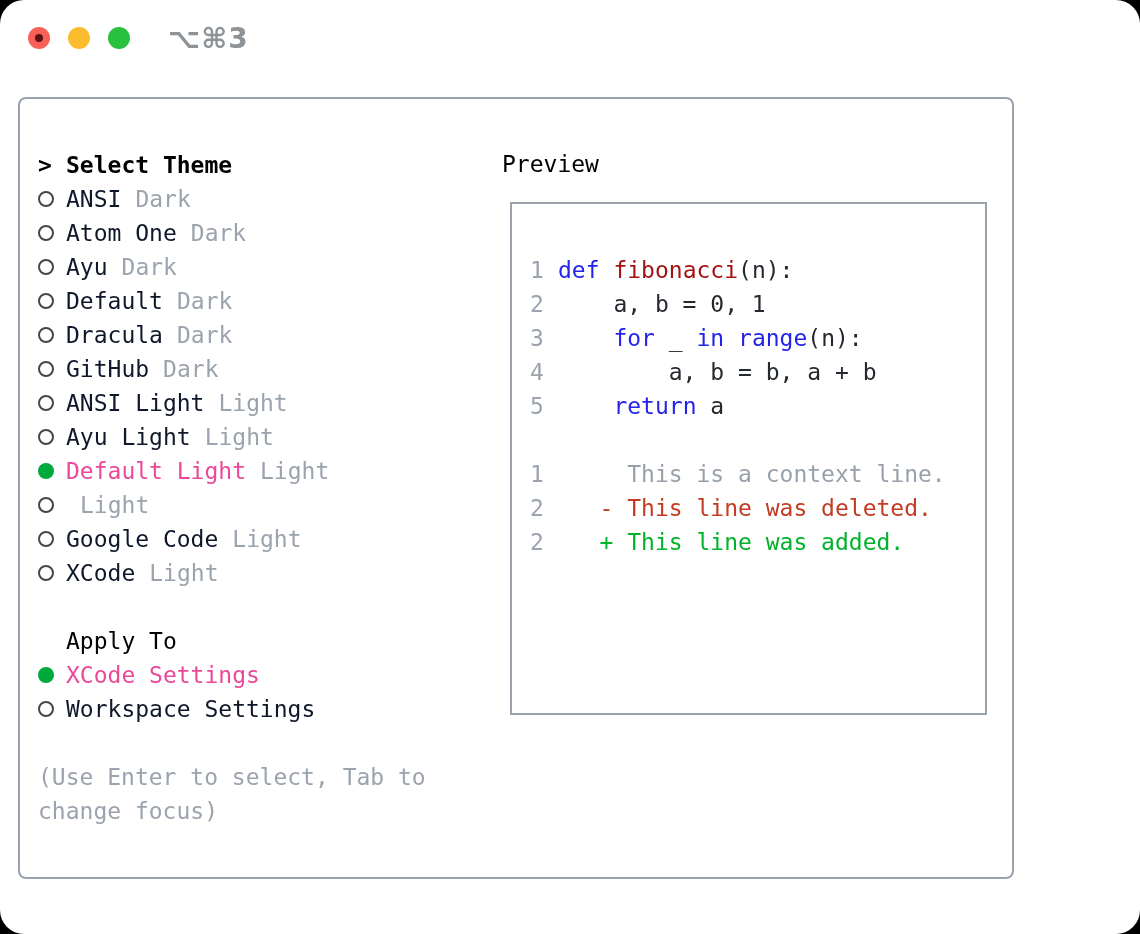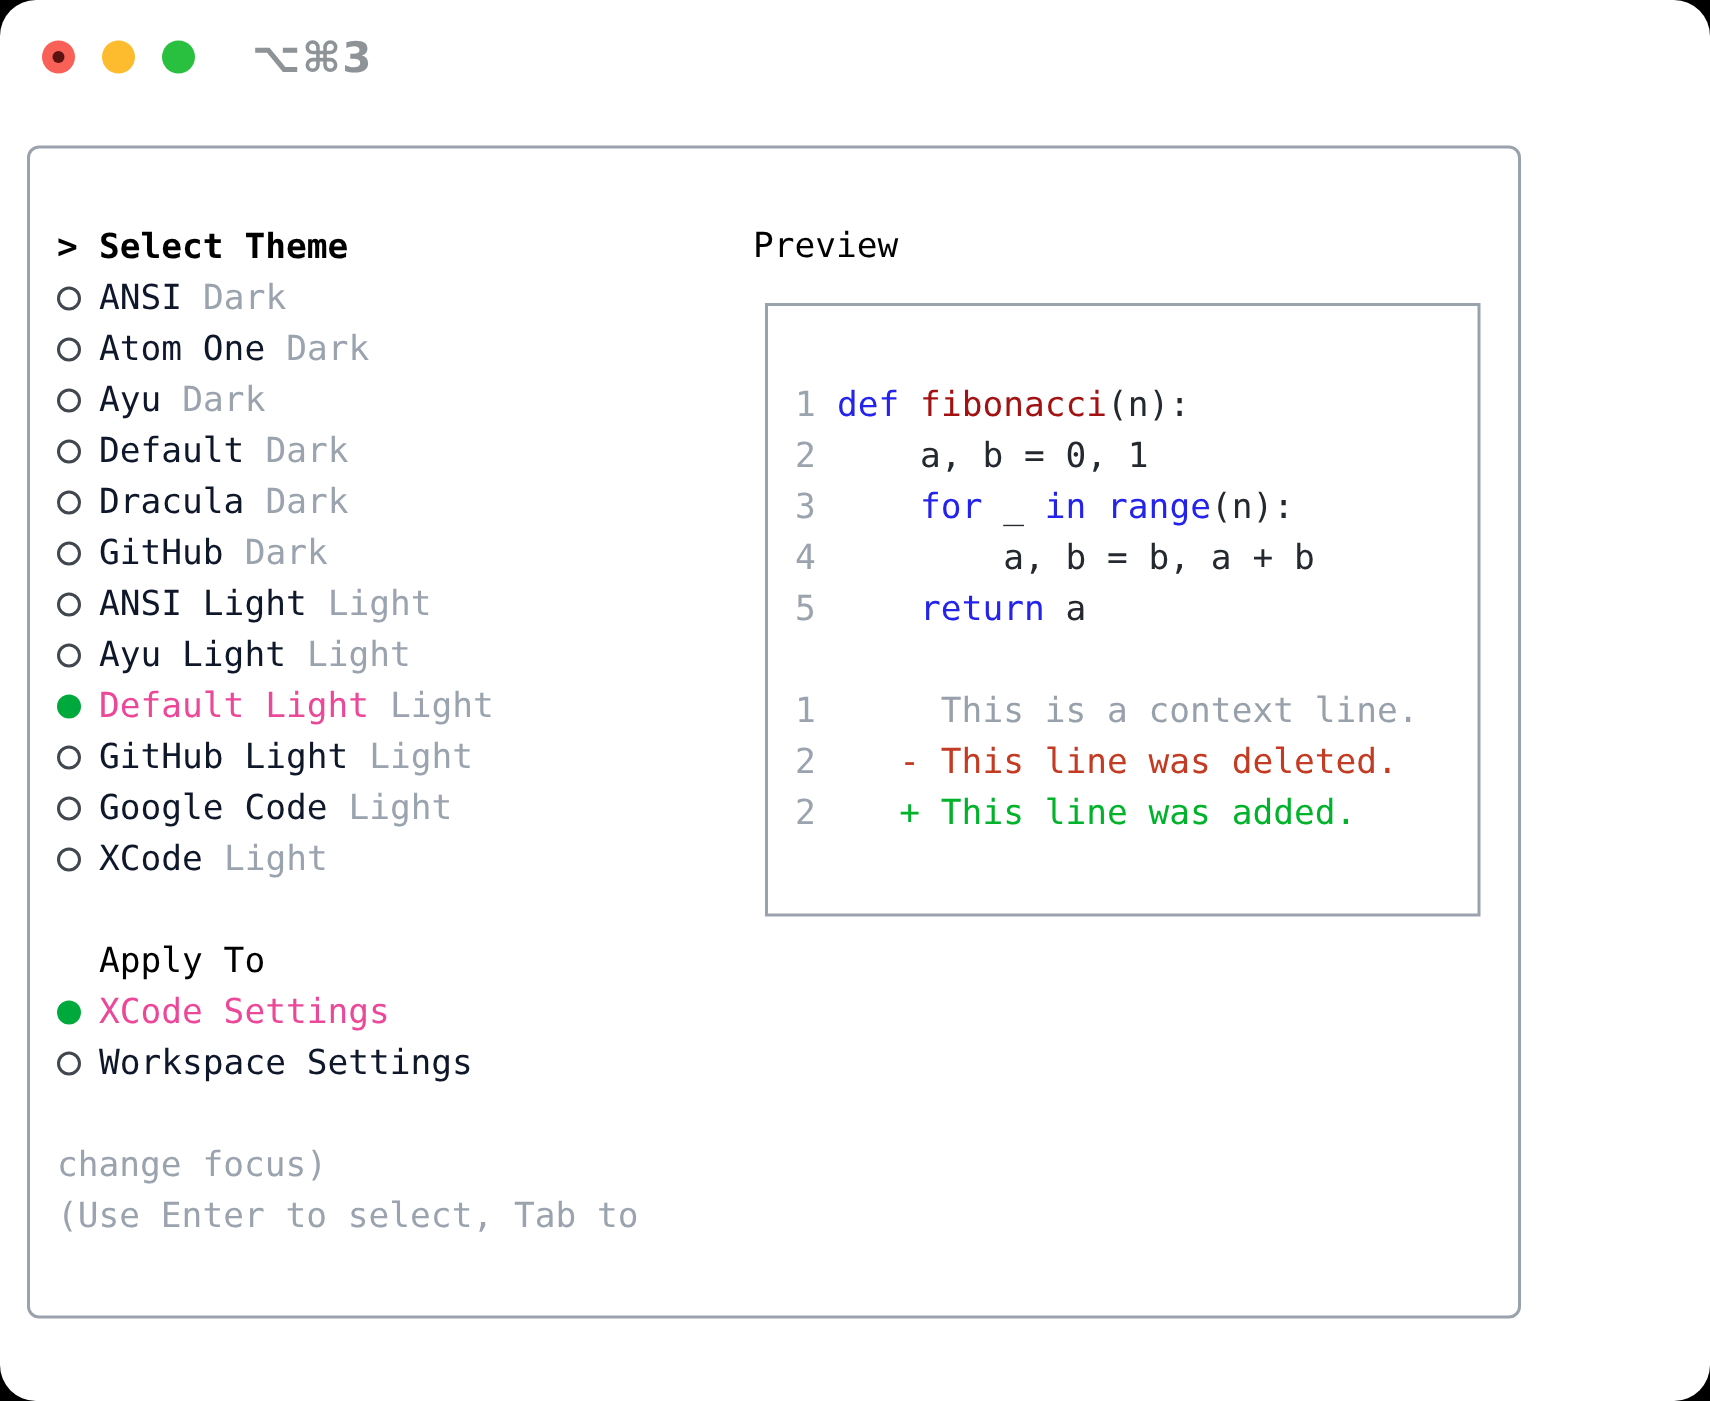--- a/index.html
+++ b/index.html
@@ -48,21 +48,21 @@
   .tag{color:#9aa3ae;margin-left:14px;}
   .row.selected .item-name{color:#ec4899;}
   .apply-hdr{color:#000;}
   .spacer{height:34px;}
   .footer-line{height:34px;line-height:34px;color:#9aa3ae;white-space:pre;}
   
   .preview-label{
     position:absolute;left:482px;top:52px;font-weight:normal;color:#000;
   }
   .preview-box{
-    position:absolute;left:490px;top:103px;width:477px;height:409px;
+    position:absolute;left:490px;top:103px;width:477px;height:513px;
     border:2px solid #9aa3ad;box-sizing:border-box;background:#fff;
   }
   .code-lines{position:absolute;left:18px;top:49px;right:6px;}
   .code-line{height:34px;line-height:34px;white-space:pre;}
   .gutter{display:inline-block;width:28px;color:#9aa3ae;}
   .tok-kw{color:#2323eb;}
   .tok-fn{color:#a31212;}
   .tok-plain{color:#24292f;}
   .tok-ctx{color:#98a1ab;}
   .tok-del{color:#c23b22;}
@@ -91,41 +91,41 @@
       <div id="theme-items">
           <div class="row"><span class="marker"><span class="ring"></span></span><span class="item-name">ANSI</span><span class="tag">Dark</span></div>
           <div class="row"><span class="marker"><span class="ring"></span></span><span class="item-name">Atom One</span><span class="tag">Dark</span></div>
           <div class="row"><span class="marker"><span class="ring"></span></span><span class="item-name">Ayu</span><span class="tag">Dark</span></div>
           <div class="row"><span class="marker"><span class="ring"></span></span><span class="item-name">Default</span><span class="tag">Dark</span></div>
           <div class="row"><span class="marker"><span class="ring"></span></span><span class="item-name">Dracula</span><span class="tag">Dark</span></div>
           <div class="row"><span class="marker"><span class="ring"></span></span><span class="item-name">GitHub</span><span class="tag">Dark</span></div>
           <div class="row"><span class="marker"><span class="ring"></span></span><span class="item-name">ANSI Light</span><span class="tag">Light</span></div>
           <div class="row"><span class="marker"><span class="ring"></span></span><span class="item-name">Ayu Light</span><span class="tag">Light</span></div>
           <div class="row selected"><span class="marker"><span class="dot"></span></span><span class="item-name">Default Light</span><span class="tag">Light</span></div>
-          <div class="row"><span class="marker"><span class="ring"></span></span><span class="item-name">GitHub Light</span><span class="tag">Light</span></div>
+          <div class="row"><span class="marker"><span class="ring"></span></span><span class="tag">Light</span></div>
           <div class="row"><span class="marker"><span class="ring"></span></span><span class="item-name">Google Code</span><span class="tag">Light</span></div>
           <div class="row"><span class="marker"><span class="ring"></span></span><span class="item-name">XCode</span><span class="tag">Light</span></div>
         </div>
 
       <div class="spacer"></div>
 
       <div class="row apply-hdr">
         <span class="marker"></span>
         <span>Apply To</span>
       </div>
 
       <div id="apply-options">
           <div class="row selected"><span class="marker"><span class="dot"></span></span><span class="item-name">XCode Settings</span></div>
           <div class="row"><span class="marker"><span class="ring"></span></span><span class="item-name">Workspace Settings</span></div>
         </div>
 
       <div class="spacer"></div>
 
+      <div class="footer-line">(Use Enter to select, Tab to</div>
       <div class="footer-line">change focus)</div>
-      <div class="footer-line">(Use Enter to select, Tab to</div>
     </div>
 
     <div class="preview-label">Preview</div>
 
     <div class="preview-box">
       <div class="code-lines" id="code-lines">
           <div class="code-line"><span class="gutter">1</span><span class="tok-kw">def</span><span class="tok-plain"> </span><span class="tok-fn">fibonacci</span><span class="tok-plain">(n):</span></div>
           <div class="code-line"><span class="gutter">2</span><span class="tok-plain">    a, b = 0, 1</span></div>
           <div class="code-line"><span class="gutter">3</span><span class="tok-plain">    </span><span class="tok-kw">for</span><span class="tok-plain"> _ </span><span class="tok-kw">in</span><span class="tok-plain"> </span><span class="tok-kw">range</span><span class="tok-plain">(n):</span></div>
           <div class="code-line"><span class="gutter">4</span><span class="tok-plain">        a, b = b, a + b</span></div>

